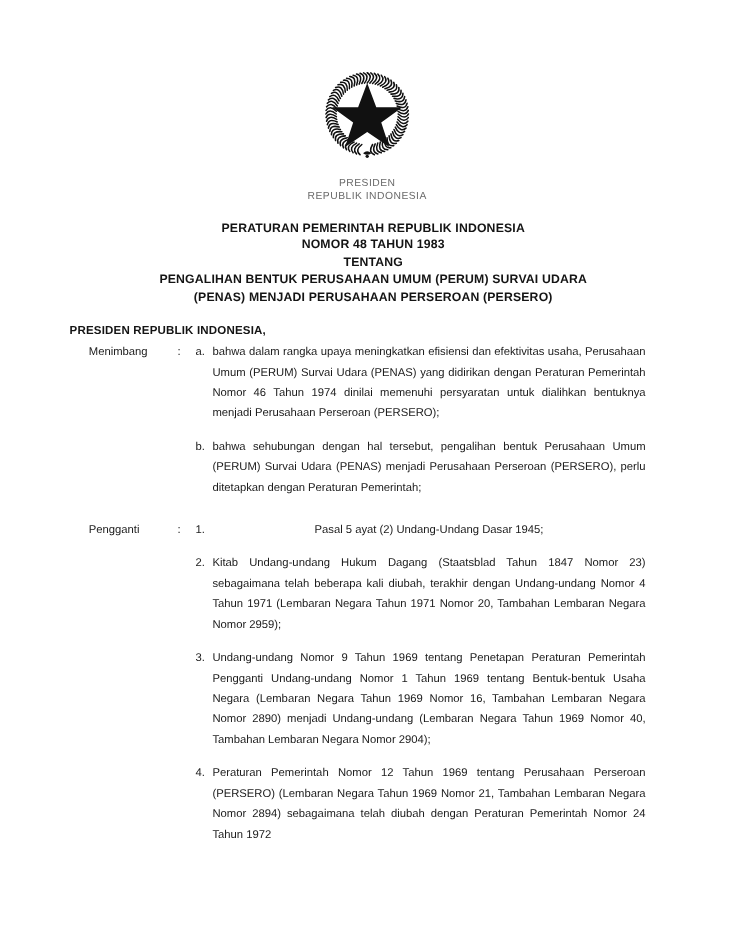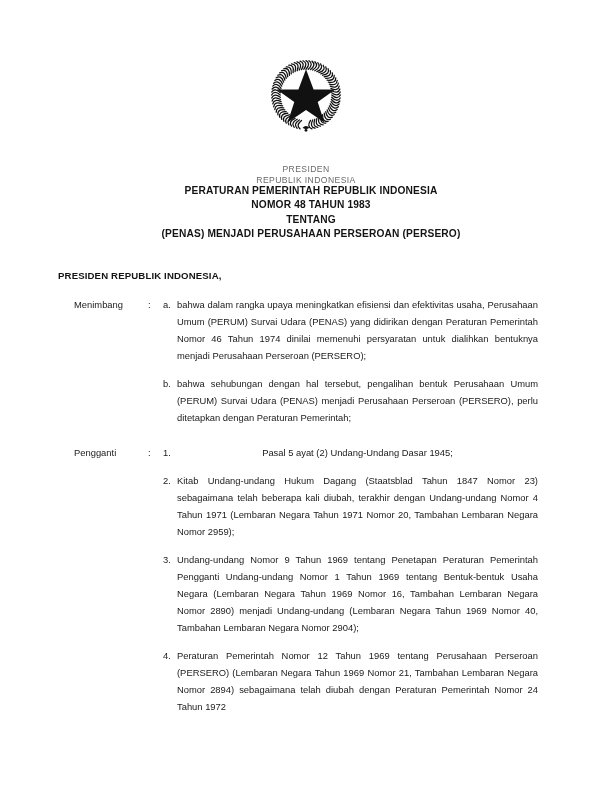--- a/index.html
+++ b/index.html
@@ -28,21 +28,21 @@
   }
   .emblem {
     display: inline-block;
     width: 86px;
     height: 86px;
     line-height: 0;
   }
   .emblem svg { display: block; }
 
   .emblem-caption {
-    margin-top: 22px;
+    margin-top: 4px;
     font-size: 8.6px;
     line-height: 11px;
     letter-spacing: 0.4px;
     color: #6a6a6a;
     text-align: center;
   }
 
   
   .title-block {
     position: absolute;
@@ -66,21 +66,21 @@
     right: 58px;
     font-size: 9.6px;
     font-weight: bold;
     letter-spacing: 0.15px;
     color: #141414;
   }
 
   
   .clauses {
     position: absolute;
-    top: 296px;
+    top: 284px;
     left: 74px;
     width: 464px;
   }
   .clause-group { margin-bottom: 14px; }
 
   .clause-row {
     display: flex;
     align-items: flex-start;
   }
   .clause-label {
@@ -216,20 +216,21 @@
     <div class="emblem-caption">
       <div>PRESIDEN</div>
       <div>REPUBLIK INDONESIA</div>
     </div>
   </div>
 
   <div class="title-block">
     <div class="title-line">PERATURAN PEMERINTAH REPUBLIK INDONESIA</div>
     <div class="title-line">NOMOR 48 TAHUN 1983</div>
     <div class="title-line">TENTANG</div>
+    <div class="title-line">PENGALIHAN BENTUK PERUSAHAAN UMUM (PERUM) SURVAI UDARA</div>
     <div class="title-line">(PENAS) MENJADI PERUSAHAAN PERSEROAN (PERSERO)</div>
   </div>
 
   <div class="subject-heading">PRESIDEN REPUBLIK INDONESIA,</div>
 
   <div class="clauses">
 
     <div class="clause-group">
       <div class="clause-row">
         <div class="clause-label">Menimbang</div>

